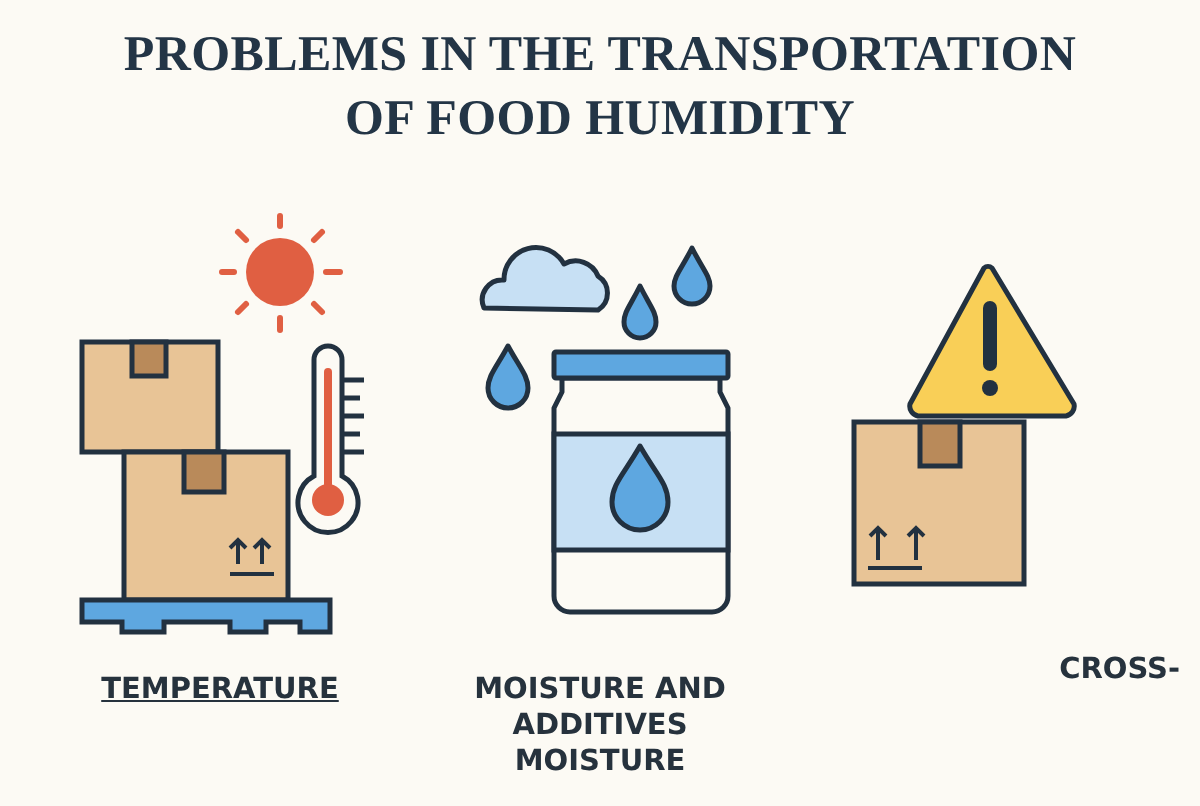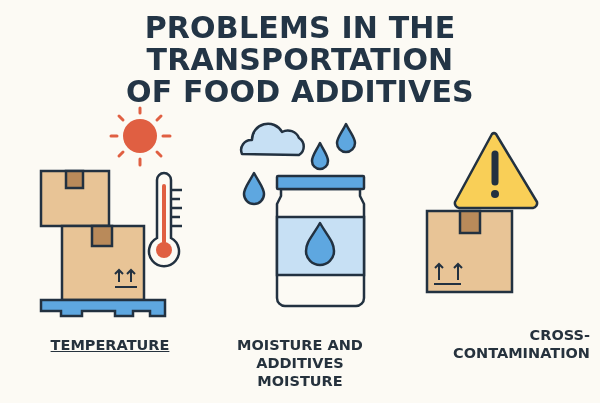--- a/index.html
+++ b/index.html
@@ -5,37 +5,38 @@
   html, body { margin: 0; padding: 0; }
   body {
     width: 600px; height: 403px; overflow: hidden;
     background: #fcfaf4;
     font-family: "DejaVu Sans", sans-serif;
     position: relative;
   }
   .title {
     position: absolute; left: 0; top: 12px; width: 600px;
     text-align: center; color: #233546;
-    font-weight: bold; font-size: 30px; line-height: 32px;
+    font-weight: bold; font-size: 25px; line-height: 32px;
     letter-spacing: 0.2px;
+    font-family: Liberation Serif, serif;
   }
   .title span { display: block; }
   .icon { position: absolute; }
   .label {
     position: absolute; text-align: center; color: #26323d;
     font-weight: bold; font-size: 14.5px; line-height: 18px;
   }
   .label span { display: block; }
 </style>
 </head>
 <body>
 
 <div class="title">
   <span>PROBLEMS IN THE TRANSPORTATION</span>
-  <span>OF FOOD ADDITIVES</span>
+  <span>OF FOOD HUMIDITY</span>
 </div>
 
 <div class="icon" style="left:20px;top:100px;width:180px;height:230px;">
   <svg width="180" height="230" viewBox="0 0 180 230">
 
     <g>
       <circle cx="120" cy="36" r="17" fill="#e05f42"></circle>
       <g stroke="#e05f42" stroke-width="3" stroke-linecap="round">
         <line x1="120" y1="8" x2="120" y2="13"></line>
         <line x1="120" y1="59" x2="120" y2="65"></line>
@@ -122,14 +123,13 @@
     </g>
     <g>
       <path d="M96 14 L137 82 a5 5 0 0 1 -4 6 H59 a5 5 0 0 1 -4 -6 L92 14 a3 3 0 0 1 4 0 Z" fill="#f9cf57" stroke="#223140" stroke-width="2.5" stroke-linejoin="round"></path>
       <line x1="95" y1="34" x2="95" y2="62" stroke="#223140" stroke-width="7" stroke-linecap="round"></line>
       <circle cx="95" cy="74" r="4" fill="#223140"></circle>
     </g>
   </svg>
 </div>
 <div class="label" style="left:400px;top:326px;width:190px;text-align:right;">
   <span>CROSS-</span>
-  <span>CONTAMINATION</span>
 </div>
 
 </body></html>

